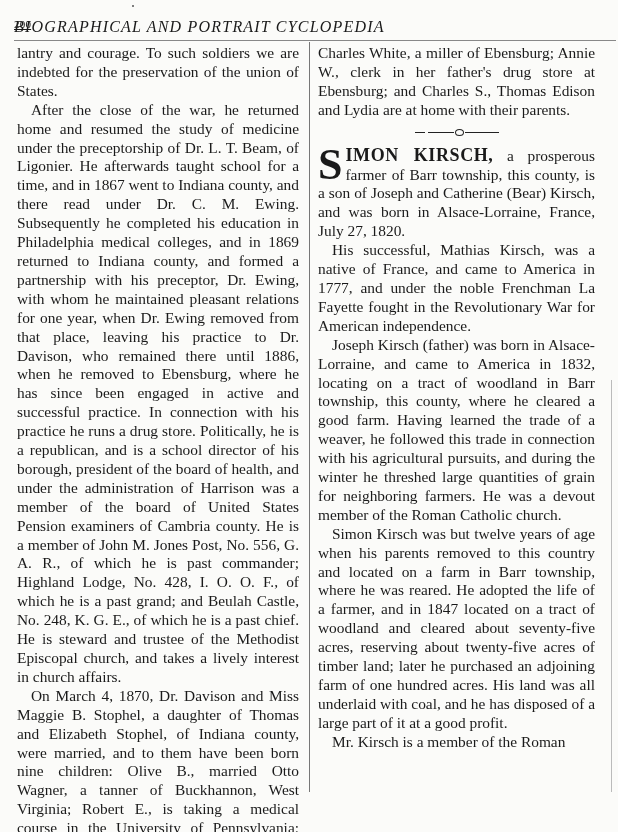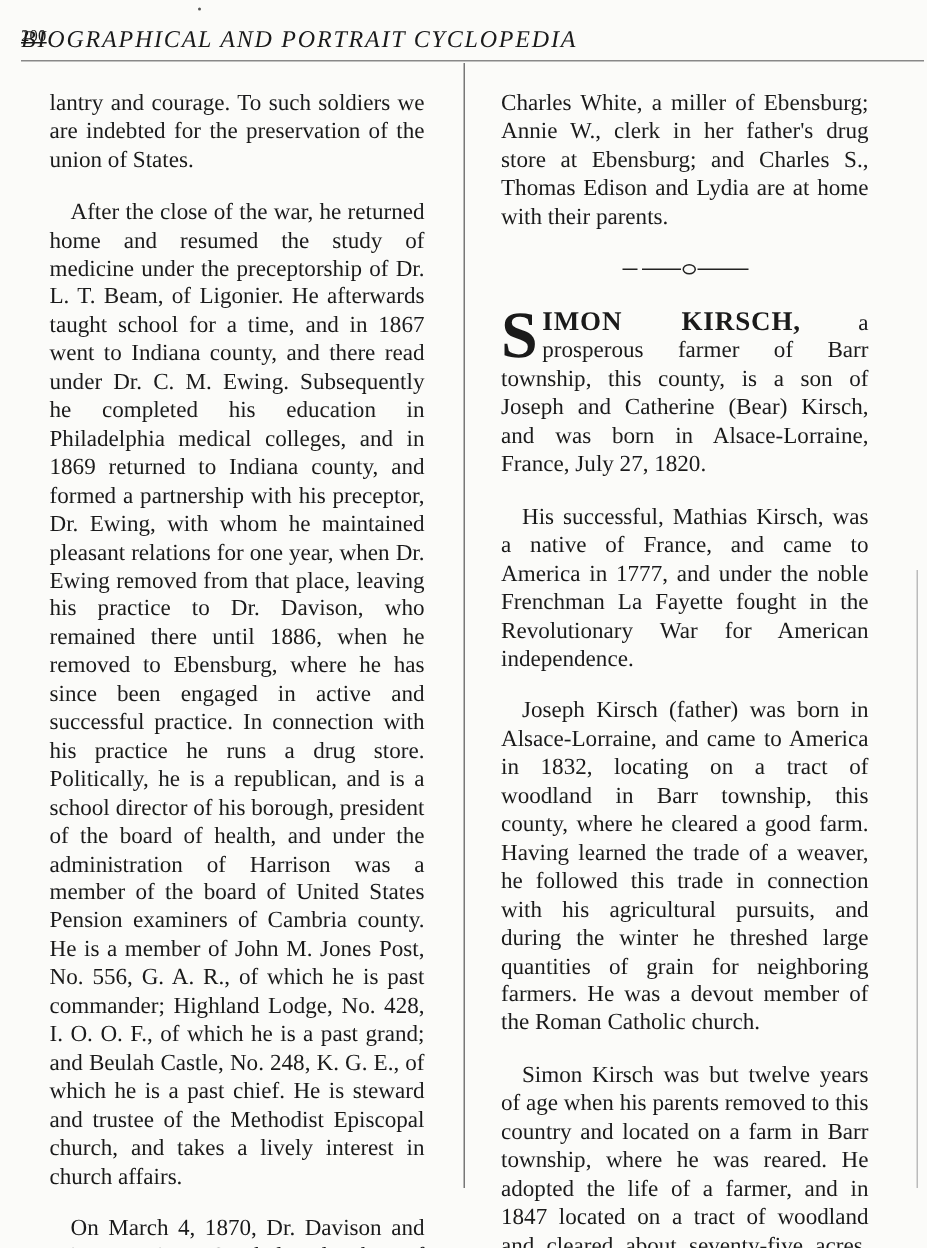--- a/index.html
+++ b/index.html
@@ -17,21 +17,21 @@
   .rule { position: absolute; top: 40px; left: 14px; right: 2px; height: 1px; background: #888; }
   .col-divider { position: absolute; left: 309px; top: 42px; bottom: 40px; width: 1px; background: #777; }
   .right-edge { position: absolute; left: 611px; top: 380px; bottom: 40px; width: 1px; background: #bbb; }
   .col {
     position: absolute; top: 44px;
     font-size: 15.4px; line-height: 18.9px;
     text-align: justify; hyphens: manual;
   }
   .col-left { left: 17px; width: 282px; }
   .col-right { left: 318px; width: 277px; }
-  .col p { margin: 16px; text-indent: 0; }
+  .col p { margin: 0; text-indent: 0; }
   .col p.ind { text-indent: 14px; }
   .ornament { display: flex; justify-content: center; align-items: center; height: 18px; margin: 4px 0 4px 0; }
   .ornament .line { height: 1px; background: #222; }
   .ornament .ring { width: 7px; height: 5px; border: 1px solid #222; border-radius: 50%; margin: 0 1px; }
   .dropcap { float: left; font-size: 44px; line-height: 34px; font-weight: bold; margin: 2px 3px 0 0; font-family: "Liberation Serif", serif; }
   .lead-name { font-weight: bold; letter-spacing: 0.6px; font-size: 18px; }
 </style>
 </head>
 <body>
 

